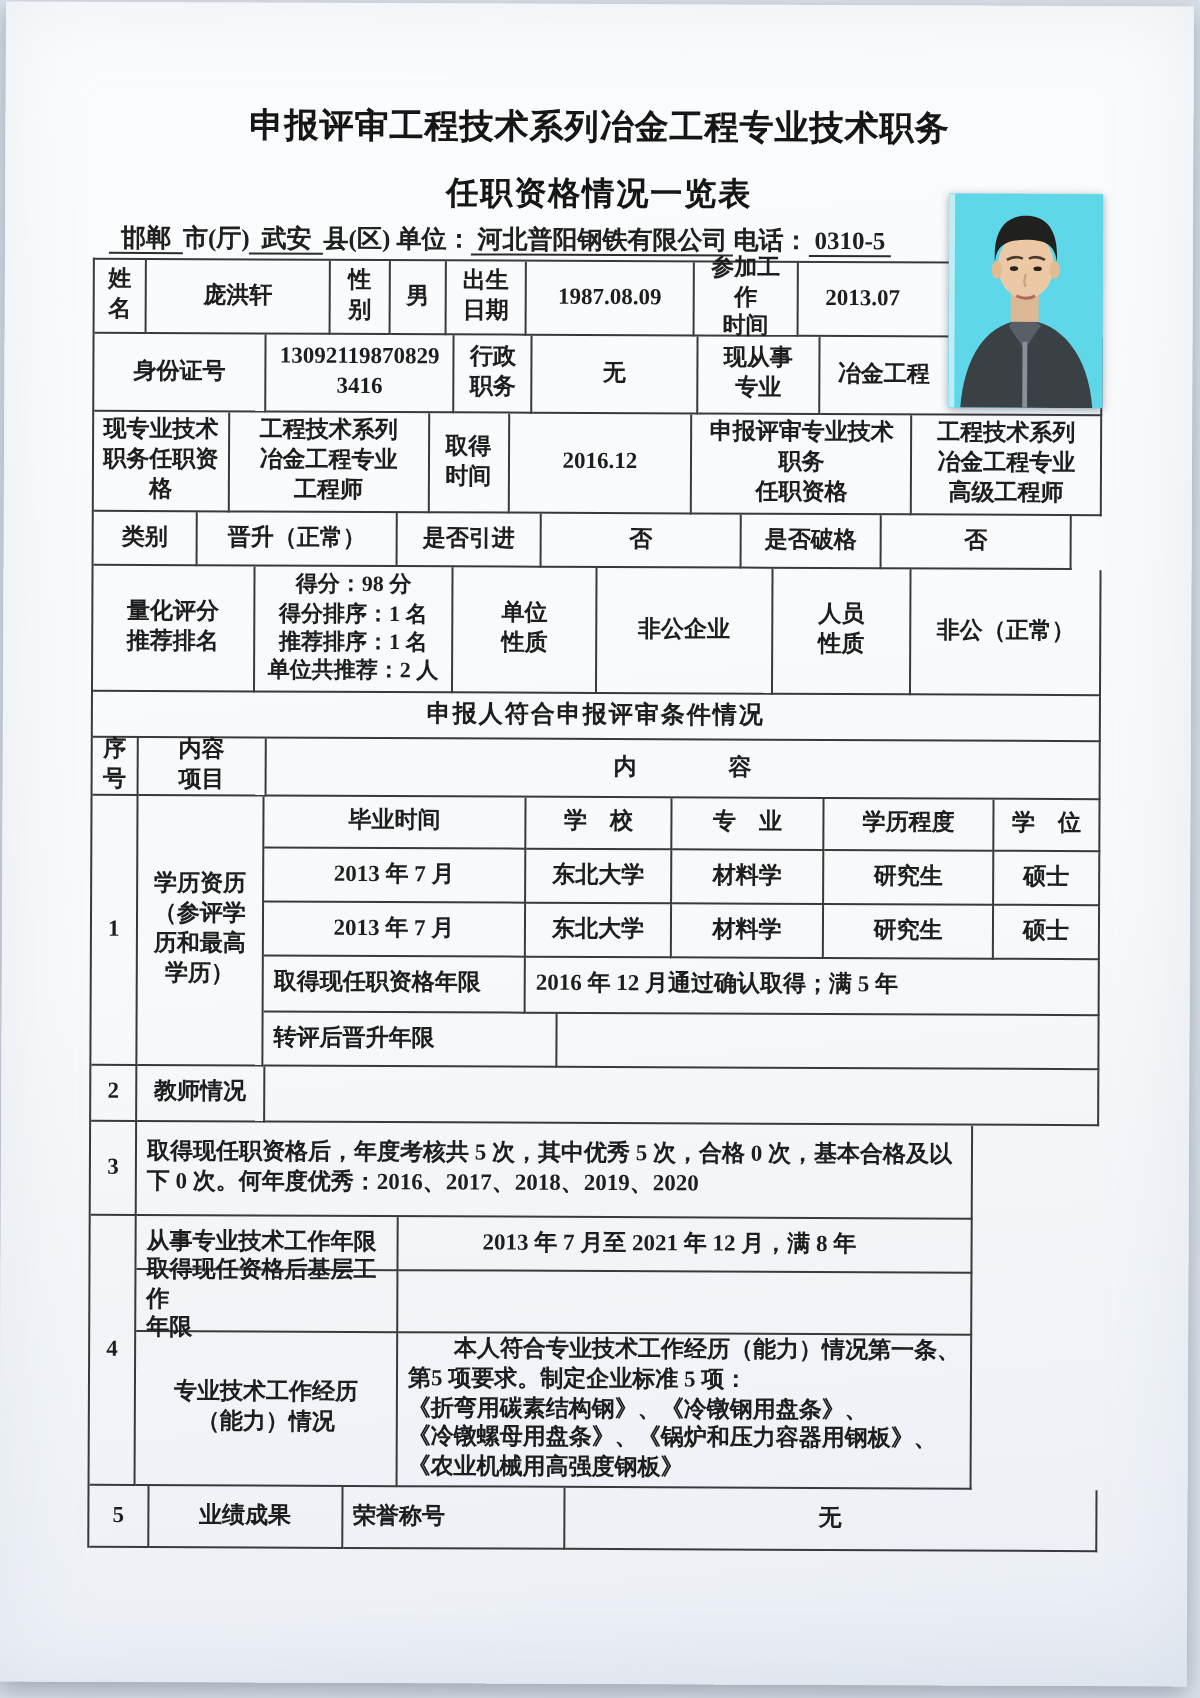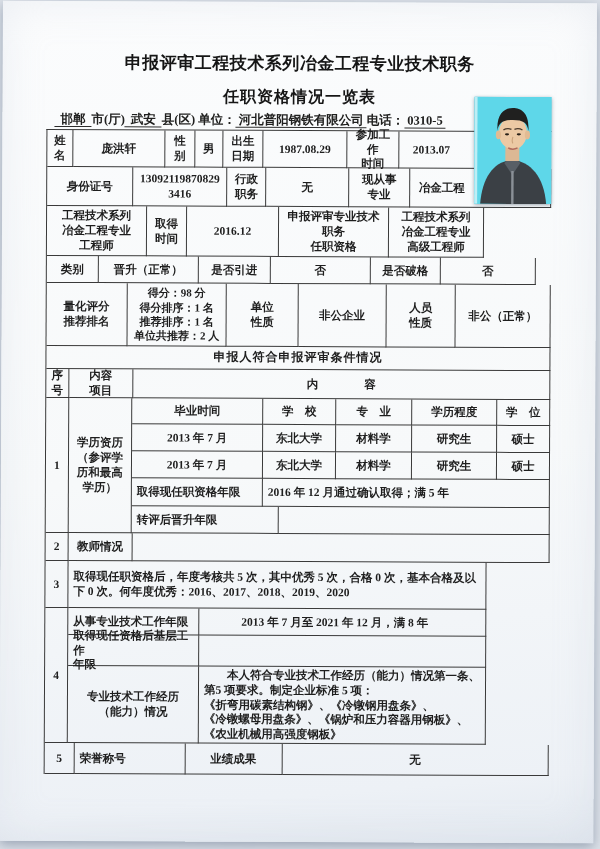--- a/index.html
+++ b/index.html
@@ -53,39 +53,42 @@
 
     <div class="tr" style="height:37px">
       <div class="td" style="width:26px">姓
 名</div>
       <div class="td" style="width:92px">庞洪轩</div>
       <div class="td" style="width:30px">性
 别</div>
       <div class="td" style="width:28px">男</div>
       <div class="td" style="width:40px">出生
 日期</div>
-      <div class="td" style="width:84px">1987.08.29</div>
+      <div class="td" style="width:84px">1987.08.09</div>
       <div class="td" style="width:52px">参加工作
 时间</div>
       <div class="td pr" style="width:142px">2013.07</div>
     </div>
 
     <div class="tr" style="height:39px">
       <div class="td" style="width:88px">身份证号</div>
       <div class="td" style="width:96px">13092119870829
 3416</div>
       <div class="td" style="width:40px">行政
 职务</div>
       <div class="td" style="width:84px">无</div>
       <div class="td" style="width:63px">现从事
 专业</div>
       <div class="td pr" style="width:142px">冶金工程</div>
     </div>
 
     <div class="tr" style="height:50px">
+      <div class="td" style="width:68px">现专业技术
+职务任职资
+格</div>
       <div class="td" style="width:100px">工程技术系列
 冶金工程专业
 工程师</div>
       <div class="td" style="width:40px">取得
 时间</div>
       <div class="td" style="width:92px">2016.12</div>
       <div class="td" style="width:110px">申报评审专业技术职务
 任职资格</div>
       <div class="td" style="width:95px">工程技术系列
 冶金工程专业
@@ -193,22 +196,22 @@
           <div class="td left" style="width:287px">　　本人符合专业技术工作经历（能力）情况第一条、第5 项要求。制定企业标准 5 项：
 《折弯用碳素结构钢》、《冷镦钢用盘条》、
 《冷镦螺母用盘条》、《锅炉和压力容器用钢板》、
 《农业机械用高强度钢板》</div>
         </div>
       </div>
     </div>
 
     <div class="tr" style="height:31px">
       <div class="td" style="width:30px">5</div>
+      <div class="td" style="width:97px">业绩成果</div>
       <div class="td left" style="width:111px">荣誉称号</div>
-      <div class="td" style="width:97px">业绩成果</div>
       <div class="td" style="width:267px">无</div>
     </div>
 
   </div>
 
   <div class="photo">
     <svg viewBox="0 0 77 107" xmlns="http://www.w3.org/2000/svg">
       <rect x="0" y="0" width="77" height="107" fill="#5ed7e9"></rect>
       <rect x="0" y="0" width="3" height="107" fill="#bdeef5"></rect>
 

